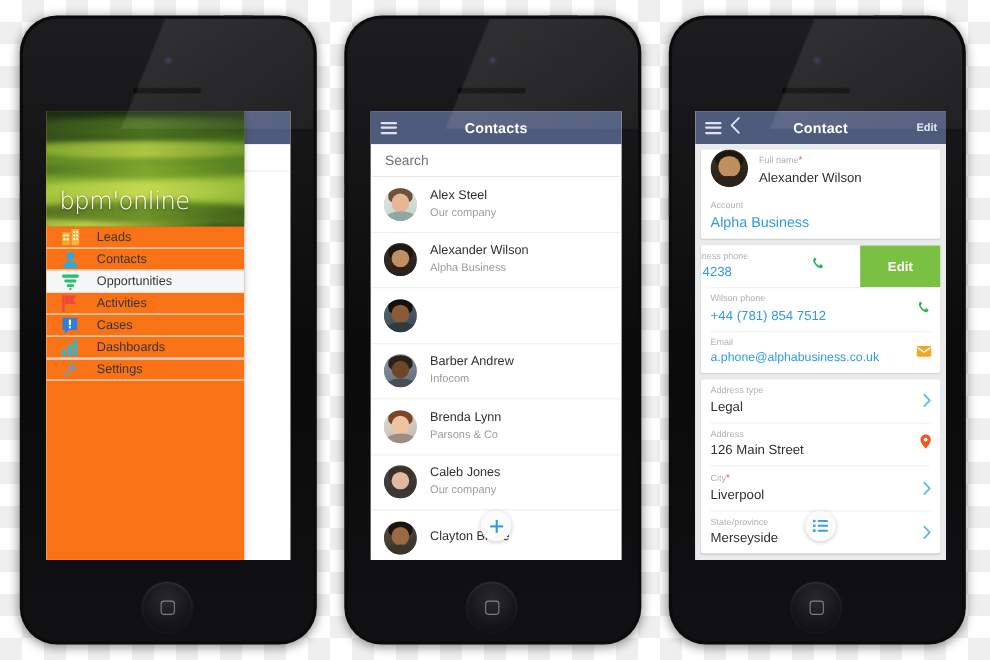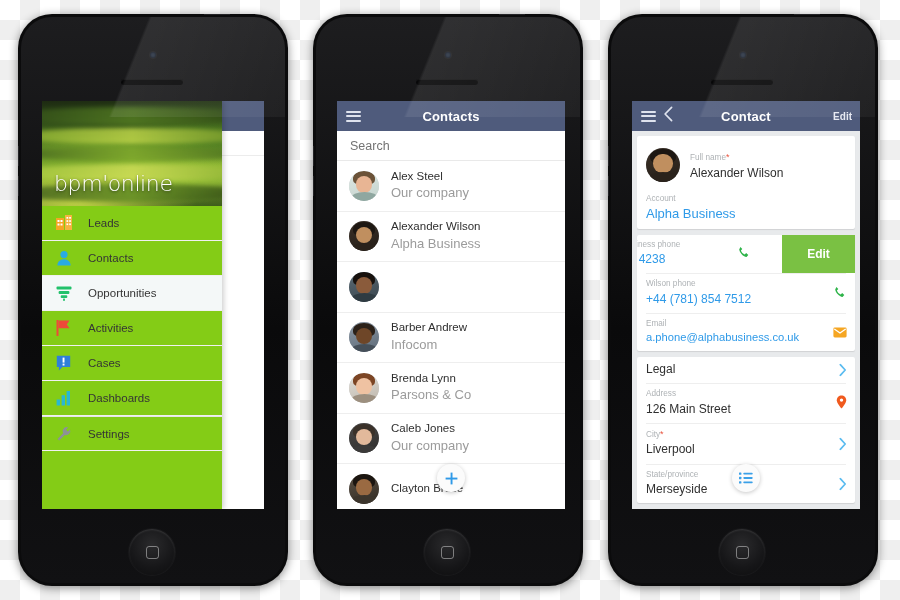--- a/index.html
+++ b/index.html
@@ -79,21 +79,21 @@
   .burger { width: 15px; margin-left: 9px; z-index: 2; display: block; cursor: pointer; }
   .burger i { display: block; height: 2px; background: #dfe3ee; margin: 2.5px 0; border-radius: 1px; }
   .backchev { z-index: 2; margin-left: 7px; display: block; }
   .edit-link {
     position: absolute; right: 8px; font-size: 10px; font-weight: bold; color: #e6e9f2; z-index: 2;
   }
 
   
   .drawer {
     position: absolute; top: 0; left: 0; bottom: 0; width: 180px;
-    background: #84cc16; z-index: 3; box-shadow: 2px 0 5px rgba(0,0,0,.18);
+    background: #f97316; z-index: 3; box-shadow: 2px 0 5px rgba(0,0,0,.18);
     display: flex; flex-direction: column;
   }
   .drawer-hero {
     height: 105px; position: relative; overflow: hidden; flex: 0 0 auto;
     background:
       radial-gradient(ellipse 120% 60% at 20% 95%, #c9d94a 0%, rgba(201,217,74,0) 55%),
       radial-gradient(ellipse 90% 45% at 75% 72%, #9fc63a 0%, rgba(159,198,58,0) 58%),
       radial-gradient(ellipse 110% 50% at 40% 55%, #7fae2c 0%, rgba(127,174,44,0) 60%),
       radial-gradient(ellipse 80% 40% at 85% 38%, #4e7d22 0%, rgba(78,125,34,0) 62%),
       linear-gradient(178deg, #1d2a12 0%, #2d4718 16%, #44691d 32%, #6f9a2a 52%, #90b733 68%, #69902a 84%, #3e5c1c 100%);
@@ -103,21 +103,21 @@
     filter: blur(2.2px); opacity: .78;
   }
   .logo {
     position: absolute; left: 12px; bottom: 10px; color: #fff;
     font-size: 22px; letter-spacing: -.4px; font-weight: 300; z-index: 2;
     text-shadow: 0 1px 3px rgba(0,0,0,.55);
     font-family: "DejaVu Sans", sans-serif;
   }
   .menu-list { flex: 1 1 auto; overflow: hidden; }
   .menu-item {
-    height: 35px; display: flex; align-items: center; padding: 0 0 0 14px;
+    height: 20px; display: flex; align-items: center; padding: 0 0 0 14px;
     border-bottom: 1px solid #f0f0f0; cursor: pointer;
   }
   .menu-item.active { background: #f4f8f8; }
   .menu-item.sep-top { border-top: 1px solid #e6e6e6; }
   .menu-ico { width: 32px; flex: 0 0 32px; display: flex; align-items: center; }
   .menu-label { font-size: 11.5px; color: #353535; }
 
   
   .col { display: flex; flex-direction: column; height: 100%; }
   .searchbar {
@@ -132,31 +132,31 @@
   }
   .avatar {
     width: 30px; height: 30px; border-radius: 50%; flex: 0 0 30px; margin-right: 12px;
     overflow: hidden; position: relative; background: #cfd3d8;
   }
   .av-face { position: absolute; inset: 0; }
   .av-hair { position: absolute; left: 12%; right: 12%; top: 2%; height: 46%; border-radius: 50% 50% 38% 38%; }
   .av-head { position: absolute; left: 22%; right: 22%; top: 18%; height: 56%; border-radius: 48%; }
   .av-body { position: absolute; left: 5%; right: 5%; bottom: -14%; height: 42%; border-radius: 50% 50% 0 0; }
   .row-name { font-size: 11.5px; color: #2f2f2f; line-height: 1.35; }
-  .row-sub { font-size: 13px; color: #9b9b9b; line-height: 1.4; }
+  .row-sub { font-size: 10px; color: #9b9b9b; line-height: 1.4; }
   .fab {
     position: absolute; width: 28px; height: 28px; border-radius: 50%;
     background: #fbfbfb; box-shadow: 0 1px 4px rgba(0,0,0,.22);
     display: flex; align-items: center; justify-content: center; z-index: 4; cursor: pointer;
   }
 
   
   .detail { flex: 1 1 auto; background: #e8eaec; padding: 5px 5px 0 5px; overflow: hidden; position: relative; }
   .card { background: #fff; border-radius: 2px; box-shadow: 0 1px 1px rgba(0,0,0,.10); margin-bottom: 6px; position: relative; }
-  .card-head { display: flex; padding: 12px 9px 7px 9px; }
+  .card-head { display: flex; padding: 0 9px 7px 9px; }
   .big-av { width: 34px; height: 34px; border-radius: 50%; overflow: hidden; flex: 0 0 34px; margin-right: 10px; position: relative; background: #cfd3d8; }
   .fld { padding: 4px 9px 6px 9px; position: relative; }
   .fld-label { font-size: 8.2px; color: #aeb2b5; line-height: 1.5; }
   .fld-value { font-size: 12px; color: #2f2f2f; line-height: 1.35; }
   .fld-value.link { color: #2f9ae8; }
   .fld-value.blue-big { color: #2f9ae8; font-size: 13px; }
   .req { color: #e8543f; font-size: 9px; }
   .fld-act { position: absolute; right: 8px; top: 50%; transform: translateY(-50%); }
   .chev-r { display: block; }
   .swipe-row { position: relative; overflow: hidden; }
@@ -513,20 +513,21 @@
                   <rect x="0.4" y="0.6" width="13.2" height="9.8" rx="1.4" fill="#f5a623"></rect>
                   <path d="M1.3 2 7 6.1 12.7 2" fill="none" stroke="#fff" stroke-width="1.2"></path>
                 </svg>
               </span>
             </div>
           </div>
 
           <div class="card">
 
             <div class="fld">
+              <span class="fld-label" style="display:block">Address type</span>
               <span class="fld-value" style="display:block">Legal</span>
               <span class="fld-act">
                 <svg width="8" height="13" viewBox="0 0 8 13" class="chev-r">
                   <path d="M1.3 1.2 6.2 6.5l-4.9 5.3" fill="none" stroke="#5bbcf0" stroke-width="1.7" stroke-linecap="round" stroke-linejoin="round"></path>
                 </svg>
               </span>
             </div>
 
             <div class="divider-line"></div>
 

